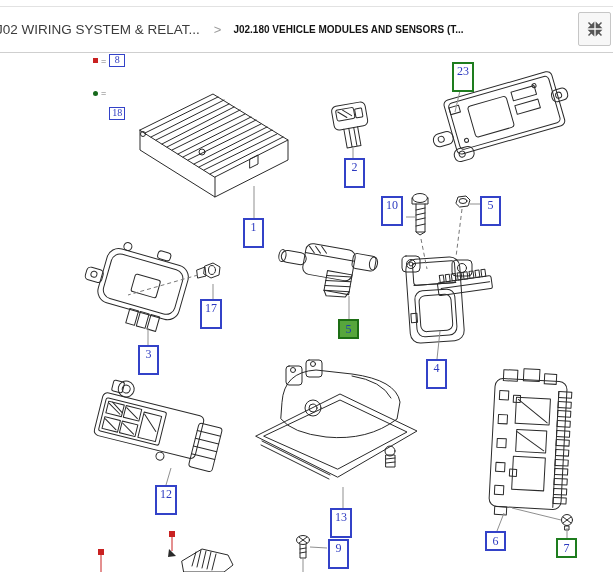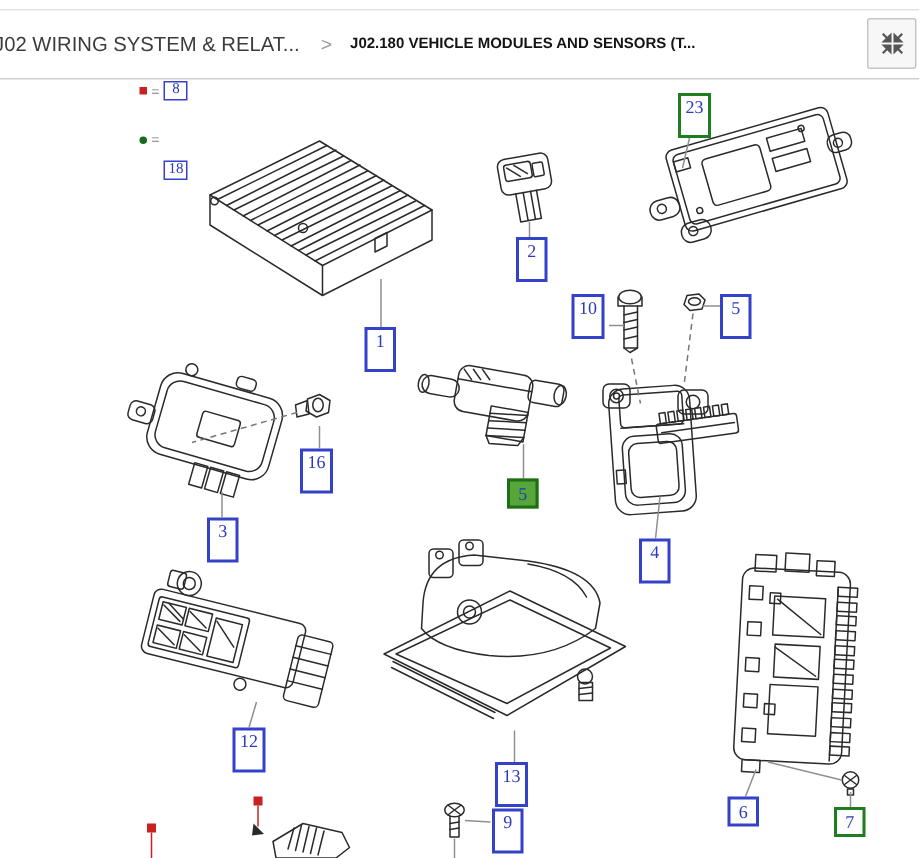--- a/index.html
+++ b/index.html
@@ -294,21 +294,21 @@
     <span class="sym-green"></span>
     <span class="eq">=</span>
     <span class="callout small" style="position:static;margin-top:41px;">18</span>
   </div>
 
   <div class="callout" style="left:243px;top:218px;">1</div>
   <div class="callout" style="left:344px;top:158px;">2</div>
   <div class="callout green-outline" style="left:452px;top:62px;">23</div>
   <div class="callout" style="left:381px;top:196px;">10</div>
   <div class="callout" style="left:480px;top:196px;">5</div>
-  <div class="callout" style="left:200px;top:299px;">16</div>
+  <div class="callout" style="left:200px;top:299px;">17</div>
   <div class="callout" style="left:138px;top:345px;">3</div>
   <div class="callout green-fill tall" style="left:338px;top:319px;">5</div>
   <div class="callout" style="left:426px;top:359px;">4</div>
   <div class="callout" style="left:155px;top:485px;">12</div>
   <div class="callout" style="left:330px;top:508px;">13</div>
   <div class="callout tall" style="left:485px;top:531px;">6</div>
   <div class="callout green-outline tall" style="left:556px;top:538px;">7</div>
   <div class="callout" style="left:328px;top:539px;">9</div>
 
 </div>

